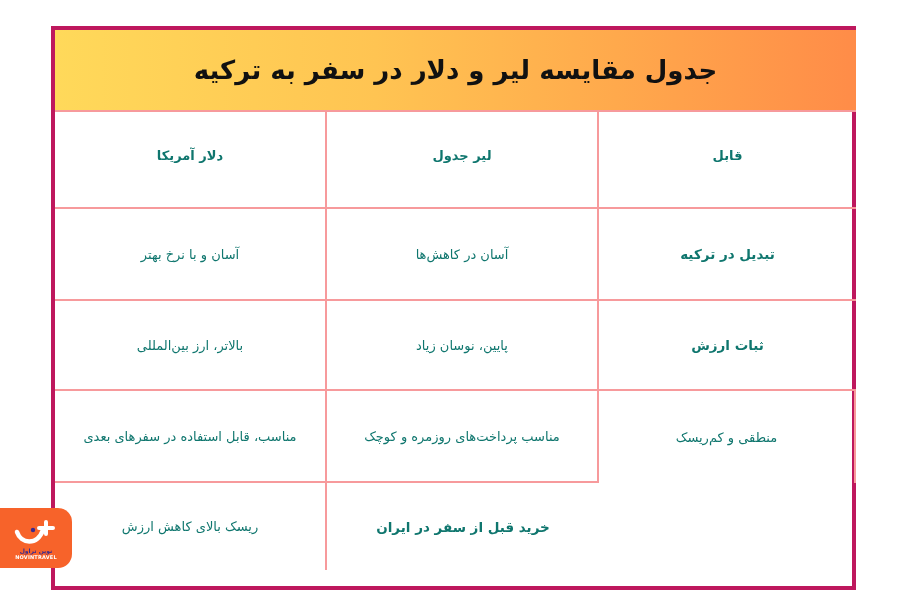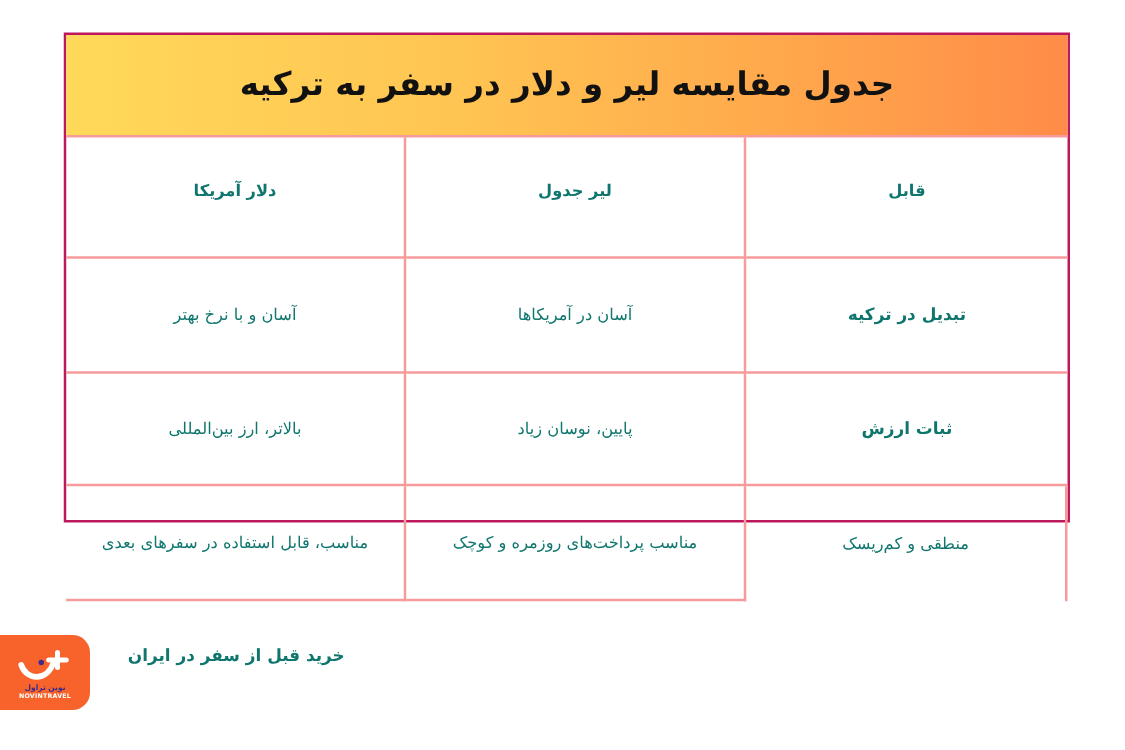--- a/index.html
+++ b/index.html
@@ -15,22 +15,22 @@
       position: relative;
       width: 900px;
       height: 600px;
       background: #ffffff;
     }
     .table-wrap {
       position: absolute;
       left: 51px;
       top: 26px;
       width: 805px;
-      height: 392px;
-      border: 2px solid #be185d;
+      height: 564px;
+      border: 4px solid #be185d;
       box-sizing: border-box;
       background: #ffffff;
     }
     .title-bar {
       position: absolute;
       left: 0;
       top: 0;
       width: 801px;
       height: 82px;
       background: linear-gradient(90deg, #ffd95a 0%, #ffc452 40%, #ffa94c 70%, #ff8c48 100%);
@@ -117,31 +117,32 @@
       <span class="title-text">جدول مقایسه لیر و دلار در سفر به ترکیه</span>
     </div>
 
     <div class="grid">
 
       <div class="cell header">دلار آمریکا</div>
       <div class="cell header">لیر جدول</div>
       <div class="cell header last-col">قابل</div>
 
       <div class="cell">آسان و با نرخ بهتر</div>
-      <div class="cell">آسان در آمریکا‌ها</div>
+      <div class="cell">آسان در کاهش‌ها</div>
       <div class="cell bold last-col">تبدیل در ترکیه</div>
 
       <div class="cell">بالاتر، ارز بین‌المللی</div>
       <div class="cell">پایین، نوسان زیاد</div>
       <div class="cell bold last-col">ثبات ارزش</div>
 
       <div class="cell">مناسب، قابل استفاده در سفرهای بعدی</div>
       <div class="cell">مناسب پرداخت‌های روزمره و کوچک</div>
 
       <div class="cell last-row">منطقی و کم‌ریسک</div>
+      <div class="cell last-row">ریسک بالای کاهش ارزش</div>
       <div class="cell bold last-col last-row">خرید قبل از سفر در ایران</div>
     </div>
   </div>
 
   <div class="logo">
     <svg width="46" height="26" viewBox="0 0 46 26">
       <path d="M4 12 C 8 24, 24 26, 30 10" fill="none" stroke="#ffffff" stroke-width="4.5" stroke-linecap="round"></path>
       <path d="M26 8 L 40 8 M 33 2 L 33 14" stroke="#ffffff" stroke-width="4" stroke-linecap="round"></path>
       <circle cx="20" cy="10" r="2.2" fill="#3a2b8f"></circle>
     </svg>

